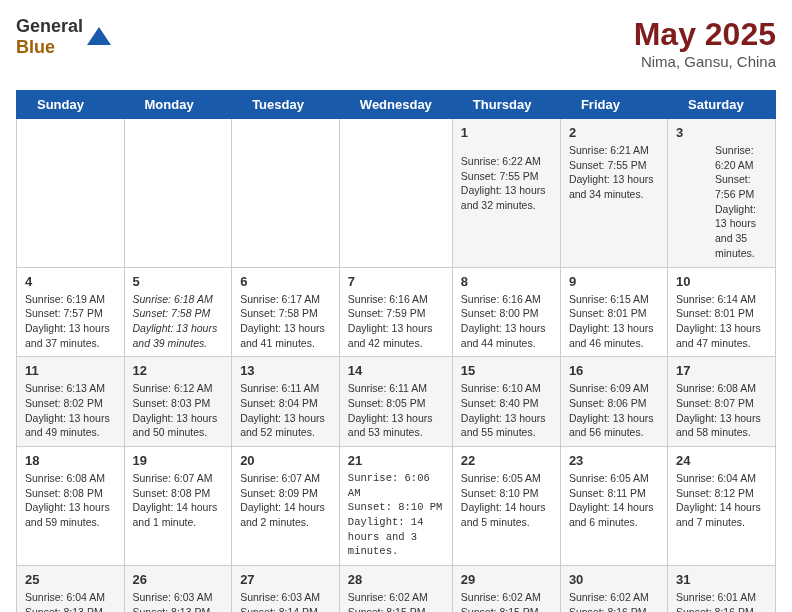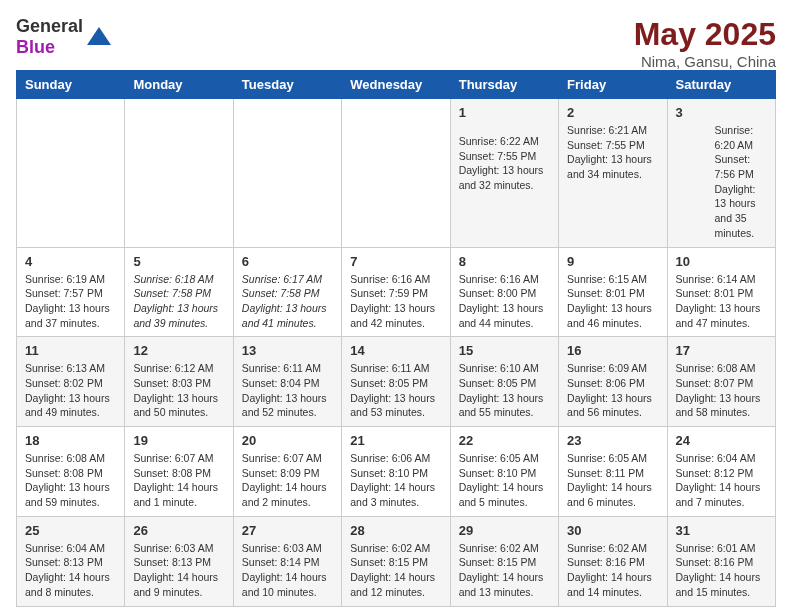--- a/index.html
+++ b/index.html
@@ -7,35 +7,35 @@
       font-family: Arial, sans-serif;
       background: #fff;
       width: 792px;
       min-height: 612px;
       padding: 16px;
     }
     .header {
       display: flex;
       justify-content: space-between;
       align-items: flex-start;
-      margin-bottom: 0;
+      margin-bottom: 20px;
     }
     .logo {
       display: flex;
       align-items: center;
     }
     .logo-text-general {
       font-size: 18px;
       font-weight: bold;
       color: #333;
     }
     .logo-text-blue {
       font-size: 18px;
       font-weight: bold;
-      color: #a21caf;
+      color: #a16207;
     }
     .logo-icon {
       width: 28px;
       height: 28px;
       margin-left: 2px;
     }
     .title-block {
       text-align: right;
     }
     .month-title {
@@ -49,21 +49,21 @@
     }
     .calendar {
       width: 100%;
       border-collapse: collapse;
       border: 1px solid #ccc;
     }
     .calendar th {
       background-color: #1a5aab;
       color: #fff;
       text-align: left;
-      padding: 6px 8px;
+      padding: 6px 20px;
       font-size: 13px;
       border: 1px solid #1a5aab;
     }
     .calendar td {
       vertical-align: top;
       padding: 6px 8px;
       border: 1px solid #ccc;
       width: calc(100% / 7);
       min-height: 80px;
       font-size: 11px;
@@ -155,21 +155,21 @@
 Daylight: 13 hours and 37 minutes.</div>
         </td>
         <td>
           <span class="day-number">5</span>
           <div class="day-info" style="white-space: pre-line; font-style: italic;">Sunrise: 6:18 AM
 Sunset: 7:58 PM
 Daylight: 13 hours and 39 minutes.</div>
         </td>
         <td>
           <span class="day-number">6</span>
-          <div class="day-info" style="white-space: pre-line; font-style: italic;">Sunrise: 6:17 AM
+          <div class="day-info" style="white-space: pre-line;">Sunrise: 6:17 AM
 Sunset: 7:58 PM
 Daylight: 13 hours and 41 minutes.</div>
         </td>
         <td>
           <span class="day-number">7</span>
           <div class="day-info" style="white-space: pre-line;">Sunrise: 6:16 AM
 Sunset: 7:59 PM
 Daylight: 13 hours and 42 minutes.</div>
         </td>
         <td>
@@ -212,21 +212,21 @@
         </td>
         <td>
           <span class="day-number">14</span>
           <div class="day-info" style="white-space: pre-line;">Sunrise: 6:11 AM
 Sunset: 8:05 PM
 Daylight: 13 hours and 53 minutes.</div>
         </td>
         <td>
           <span class="day-number">15</span>
           <div class="day-info" style="white-space: pre-line;">Sunrise: 6:10 AM
-Sunset: 8:05 PM
+Sunset: 8:40 PM
 Daylight: 13 hours and 55 minutes.</div>
         </td>
         <td>
           <span class="day-number">16</span>
           <div class="day-info" style="white-space: pre-line;">Sunrise: 6:09 AM
 Sunset: 8:06 PM
 Daylight: 13 hours and 56 minutes.</div>
         </td>
         <td>
           <span class="day-number">17</span>
@@ -249,21 +249,21 @@
 Daylight: 14 hours and 1 minute.</div>
         </td>
         <td>
           <span class="day-number">20</span>
           <div class="day-info" style="white-space: pre-line;">Sunrise: 6:07 AM
 Sunset: 8:09 PM
 Daylight: 14 hours and 2 minutes.</div>
         </td>
         <td>
           <span class="day-number">21</span>
-          <div class="day-info" style="white-space: pre-line;">Sunrise: 6:06 AM
+          <div class="day-info" style="white-space: pre-line; font-family: Liberation Mono, monospace;">Sunrise: 6:06 AM
 Sunset: 8:10 PM
 Daylight: 14 hours and 3 minutes.</div>
         </td>
         <td>
           <span class="day-number">22</span>
           <div class="day-info" style="white-space: pre-line;">Sunrise: 6:05 AM
 Sunset: 8:10 PM
 Daylight: 14 hours and 5 minutes.</div>
         </td>
         <td>

